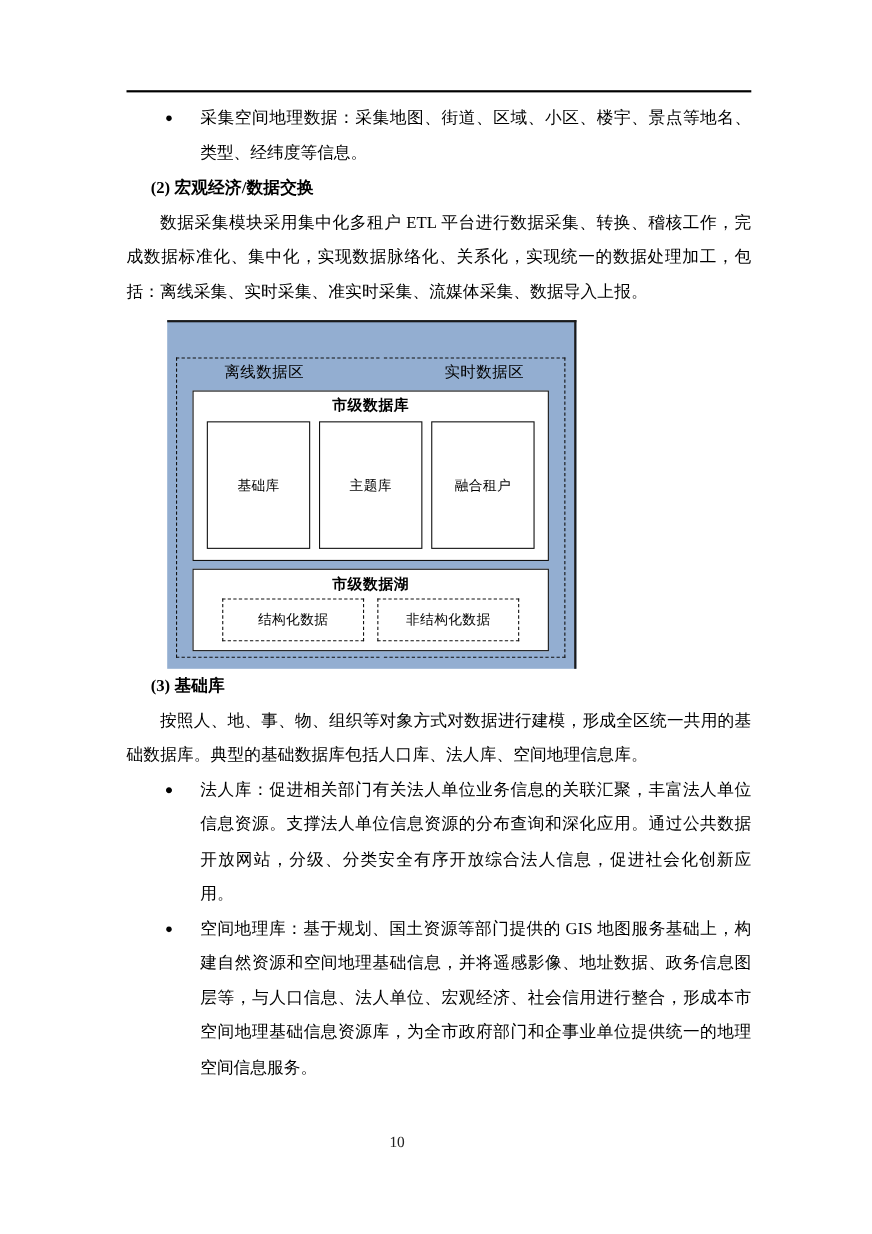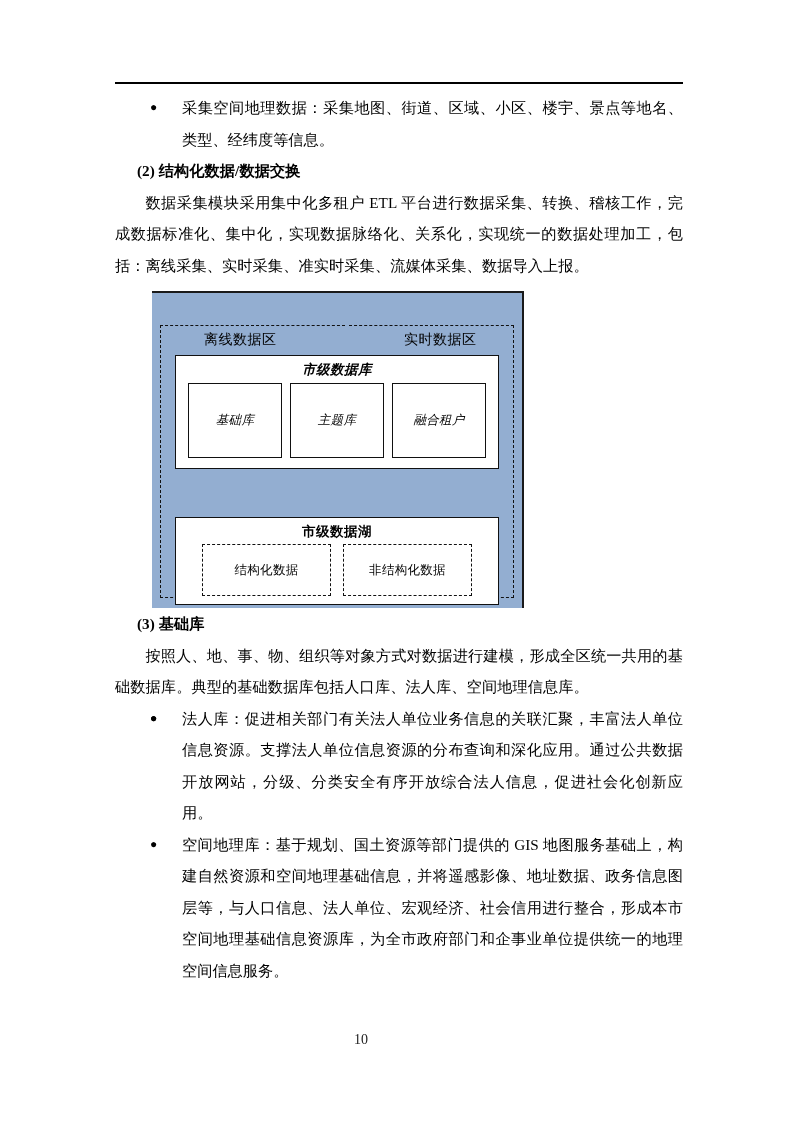--- a/index.html
+++ b/index.html
@@ -122,22 +122,22 @@
   }
   .zone-label.offline { left: 44px; }
   .zone-label.realtime { left: 244px; }
 
   .white-box {
     position: absolute;
     background: #ffffff;
     border: 1.5px solid #111111;
     box-sizing: border-box;
   }
-  .db-box { left: 15px; top: 30px; right: 15px; height: 114px; font-style: italic; }
-  .lake-box { left: 15px; top: 192px; right: 15px; height: 88px; }
+  .db-box { left: 15px; top: 30px; right: 15px; height: 155px; }
+  .lake-box { left: 15px; top: 192px; right: 15px; height: 75px; }
   .box-title {
     text-align: center;
     font-size: 13.5px;
     font-weight: bold;
     line-height: 17px;
     padding-top: 5px;
     font-family: "DejaVu Sans", "Liberation Sans", sans-serif;
     letter-spacing: 0.5px;
   }
   .db-cells {
@@ -211,21 +211,21 @@
 
   <div class="content">
 
     <p class="bullet">
       <span class="dot">●</span>
       <span>采集空间地理数据：采集地图、街道、区域、小区、楼宇、景点等地名、类型、经纬度等信息。</span>
     </p>
 
     <p class="heading">
       <span class="num">(2)</span>
-      <span>结构化数据/数据交换</span>
+      <span>宏观经济/数据交换</span>
     </p>
 
     <p class="para">数据采集模块采用集中化多租户 ETL 平台进行数据采集、转换、稽核工作，完成数据标准化、集中化，实现数据脉络化、关系化，实现统一的数据处理加工，包括：离线采集、实时采集、准实时采集、流媒体采集、数据导入上报。</p>
 
     <div class="diagram-spacer"></div>
 
     <p class="heading">
       <span class="num">(3)</span>
       <span>基础库</span>
     </p>

